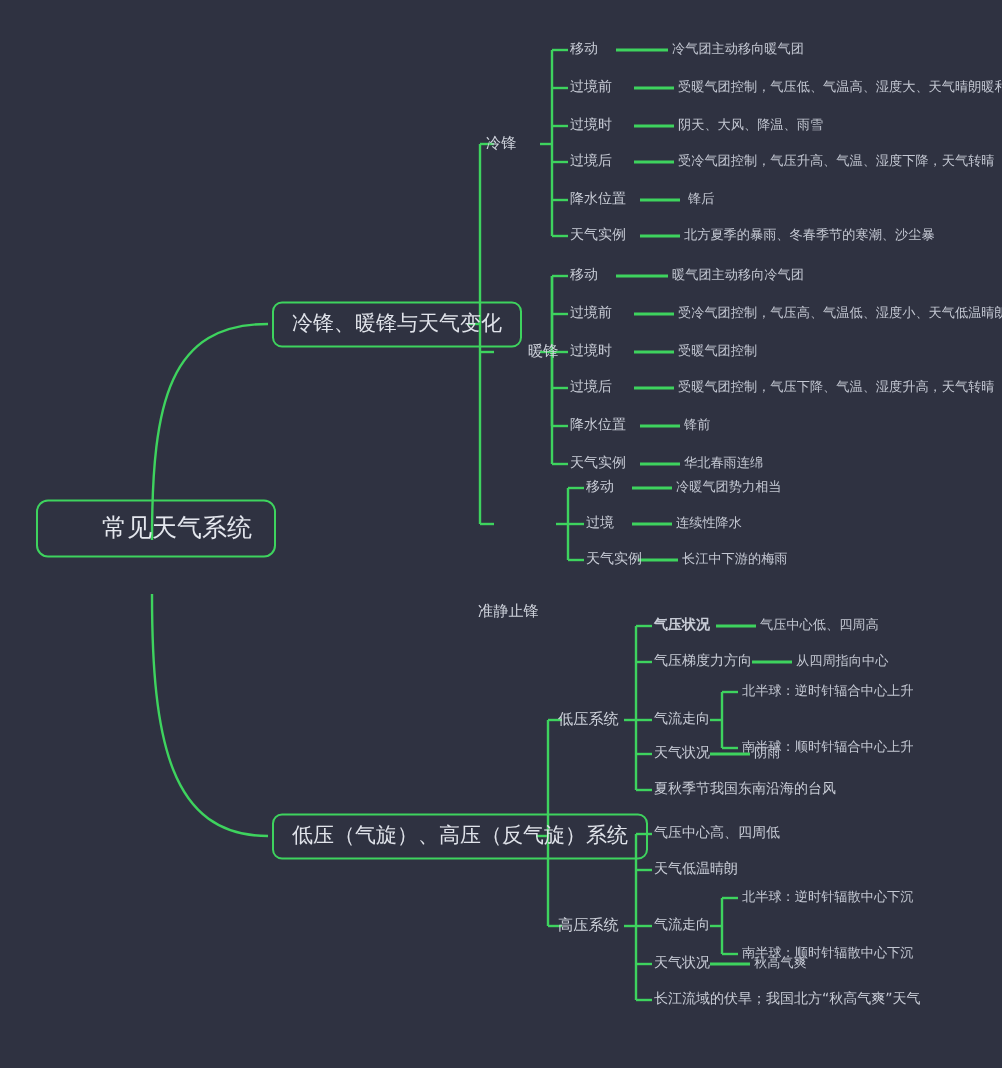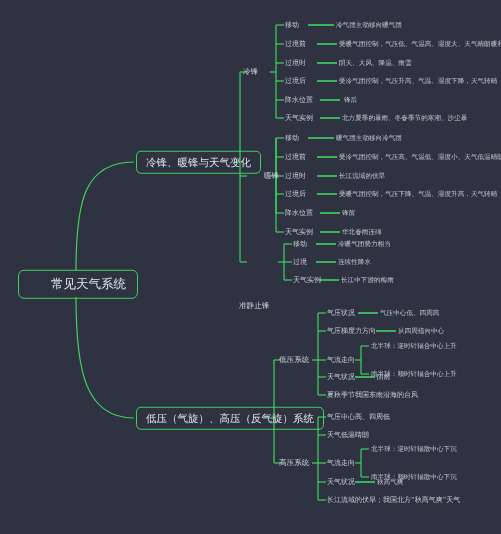--- a/index.html
+++ b/index.html
@@ -116,21 +116,21 @@
       <path d="M 355 377 L 375 377" stroke-width="1.6"></path>
 
       <path d="M 355 463 L 361 463"></path>
       <path d="M 361 449 L 361 477"></path>
       <path d="M 361 449 L 369 449"></path>
       <path d="M 361 477 L 369 477"></path>
       <path d="M 355 482 L 375 482" stroke-width="1.6"></path>
     </g>
   </svg>
 
-  <div class="node node-root" style="left:18px;top:284px;transform:translateY(-50%);padding-left:32px;">常见天气系统</div>
+  <div class="node node-root" style="left:18px;top:264px;transform:translateY(-50%);padding-left:32px;">常见天气系统</div>
 
   <div class="node node-l1" style="left:136px;top:162px;transform:translateY(-50%);">冷锋、暖锋与天气变化</div>
   <div class="node node-l1" style="left:136px;top:418px;transform:translateY(-50%);">低压（气旋）、高压（反气旋）系统</div>
 
   <div class="node node-l2" style="left:243px;top:72px;transform:translateY(-50%);">冷锋</div>
   <div class="node node-l2" style="left:243px;top:176px;transform:translateY(-50%);padding-left:21px;">暖锋</div>
   <div class="node node-l2" style="left:239px;top:262px;transform:translateY(-50%);margin-top:44px;">准静止锋</div>
   <div class="node node-l2" style="left:279px;top:360px;transform:translateY(-50%);">低压系统</div>
   <div class="node node-l2" style="left:279px;top:463px;transform:translateY(-50%);">高压系统</div>
 
@@ -150,34 +150,34 @@
 
   <div class="node node-l3" style="left:285px;top:138px;transform:translateY(-50%);">移动</div>
   <div class="node node-l3" style="left:285px;top:157px;transform:translateY(-50%);">过境前</div>
   <div class="node node-l3" style="left:285px;top:176px;transform:translateY(-50%);">过境时</div>
   <div class="node node-l3" style="left:285px;top:194px;transform:translateY(-50%);">过境后</div>
   <div class="node node-l3" style="left:285px;top:213px;transform:translateY(-50%);">降水位置</div>
   <div class="node node-l3" style="left:285px;top:232px;transform:translateY(-50%);">天气实例</div>
 
   <div class="node node-l4" style="left:336px;top:138px;transform:translateY(-50%);">暖气团主动移向冷气团</div>
   <div class="node node-l4" style="left:339px;top:157px;transform:translateY(-50%);">受冷气团控制，气压高、气温低、湿度小、天气低温晴朗</div>
-  <div class="node node-l4" style="left:339px;top:176px;transform:translateY(-50%);">长江流域的伏旱</div>
+  <div class="node node-l4" style="left:339px;top:176px;transform:translateY(-50%);">受暖气团控制</div>
   <div class="node node-l4" style="left:339px;top:194px;transform:translateY(-50%);">受暖气团控制，气压下降、气温、湿度升高，天气转晴</div>
   <div class="node node-l4" style="left:342px;top:213px;transform:translateY(-50%);">锋前</div>
   <div class="node node-l4" style="left:342px;top:232px;transform:translateY(-50%);">华北春雨连绵</div>
 
   <div class="node node-l3" style="left:293px;top:244px;transform:translateY(-50%);">移动</div>
   <div class="node node-l3" style="left:293px;top:262px;transform:translateY(-50%);">过境</div>
   <div class="node node-l3" style="left:293px;top:280px;transform:translateY(-50%);">天气实例</div>
 
   <div class="node node-l4" style="left:338px;top:244px;transform:translateY(-50%);">冷暖气团势力相当</div>
   <div class="node node-l4" style="left:338px;top:262px;transform:translateY(-50%);">连续性降水</div>
   <div class="node node-l4" style="left:341px;top:280px;transform:translateY(-50%);">长江中下游的梅雨</div>
 
-  <div class="node node-l3" style="left:327px;top:313px;transform:translateY(-50%);">气压状况</div>
+  <div class="node node-l3" style="left:327px;top:313px;transform:translateY(-50%);font-weight:bold;">气压状况</div>
   <div class="node node-l3" style="left:327px;top:331px;transform:translateY(-50%);">气压梯度力方向</div>
   <div class="node node-l3" style="left:327px;top:360px;transform:translateY(-50%);">气流走向</div>
   <div class="node node-l3" style="left:327px;top:377px;transform:translateY(-50%);">天气状况</div>
   <div class="node node-l3" style="left:327px;top:395px;transform:translateY(-50%);">夏秋季节我国东南沿海的台风</div>
 
   <div class="node node-l4" style="left:380px;top:313px;transform:translateY(-50%);">气压中心低、四周高</div>
   <div class="node node-l4" style="left:398px;top:331px;transform:translateY(-50%);">从四周指向中心</div>
   <div class="node node-l4" style="left:371px;top:346px;transform:translateY(-50%);">北半球：逆时针辐合中心上升</div>
   <div class="node node-l4" style="left:371px;top:374px;transform:translateY(-50%);">南半球：顺时针辐合中心上升</div>
   <div class="node node-l4" style="left:377px;top:377px;transform:translateY(-50%);">阴雨</div>

